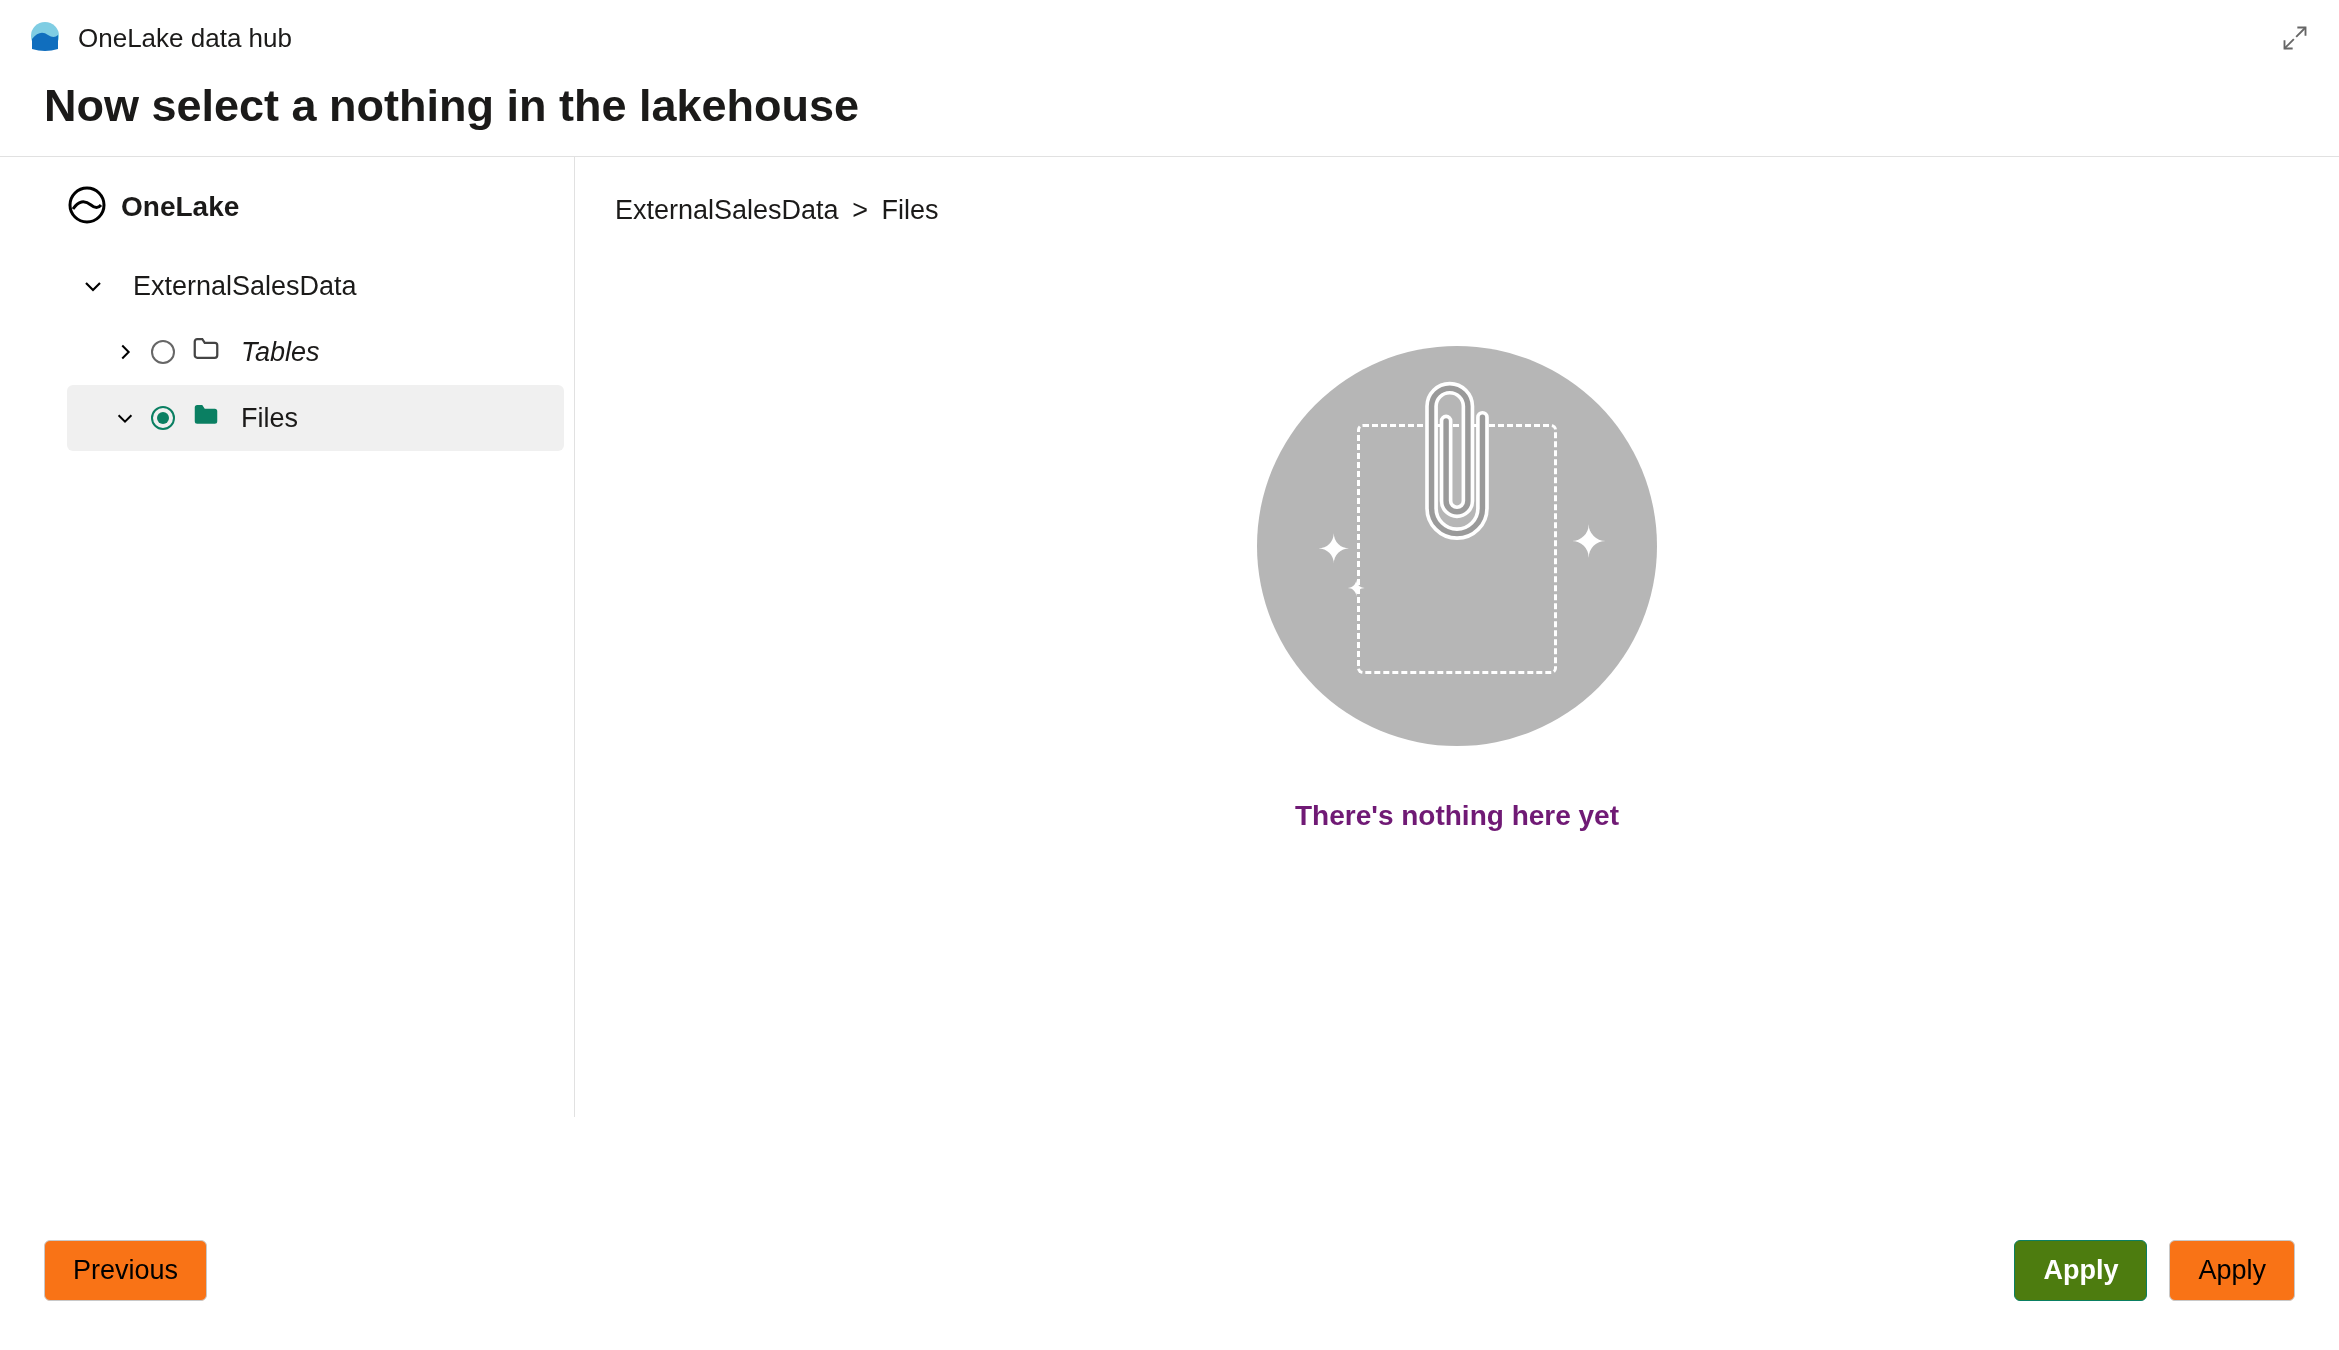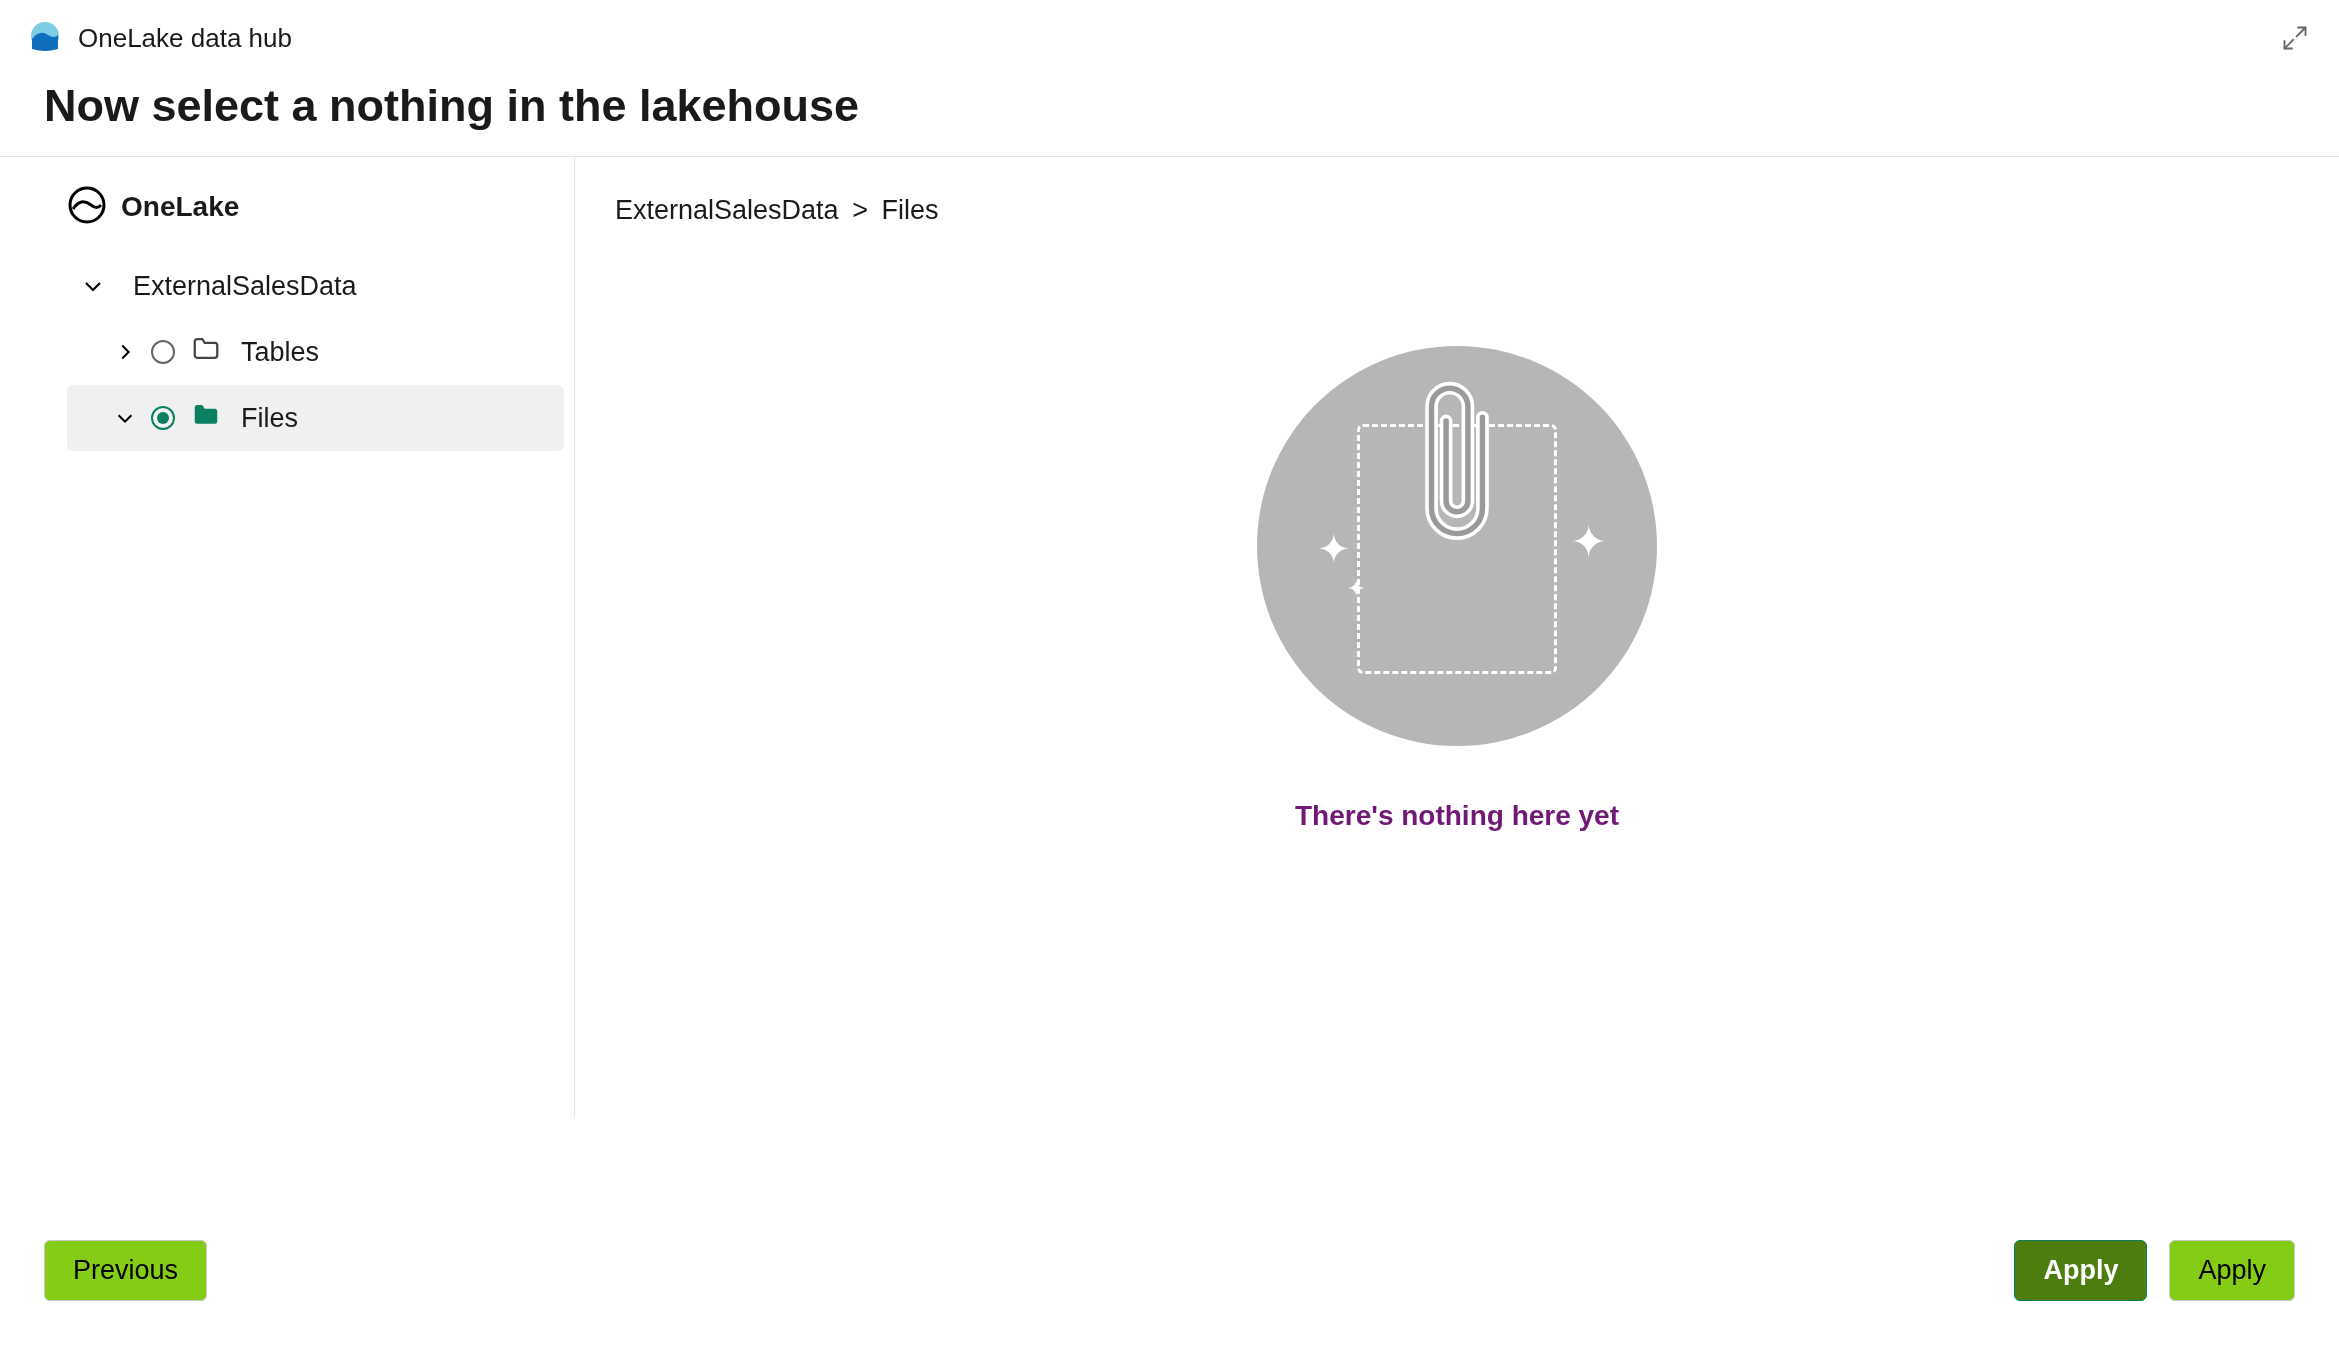--- a/index.html
+++ b/index.html
@@ -135,21 +135,21 @@
     justify-content:space-between;
     padding: 0 44px;
   }
   .footer-right { display:flex; gap: 22px; }
 
   .btn {
     font-size: 27px;
     padding: 14px 28px;
     border-radius: 6px;
     border:1px solid #c8c8c8;
-    background:#84cc16;
+    background:#f97316;
     cursor:pointer;
     font-family:inherit;
   }
   .btn.primary {
     background:#4d7c0f;
     border-color:#0a7f62;
     color:#ffffff;
     font-weight:600;
   }
 
@@ -215,21 +215,21 @@
         <svg width="22" height="22" viewBox="0 0 24 24" fill="none" stroke="#000" stroke-width="2.2">
             <path d="M9 5l7 7-7 7"></path>
           </svg>
       </span>
       <span class="radio"></span>
       <span style="margin-left:4px;">
         <svg width="30" height="30" viewBox="0 0 24 24" fill="none" stroke="#444" stroke-width="1.8">
           <path d="M3 6a2 2 0 0 1 2-2h4l2 3h8a2 2 0 0 1 2 2v8a2 2 0 0 1-2 2H5a2 2 0 0 1-2-2V6z"></path>
         </svg>
       </span>
-      <span class="node-label" style="margin-left:8px;">Tables</span>
+      <span class="node-label" style="margin-left:8px;font-style:italic;">Tables</span>
     </div>
 
     <div class="tree-row level2 selected">
       <span class="chev">
         <svg width="22" height="22" viewBox="0 0 24 24" fill="none" stroke="#000" stroke-width="2.2">
             <path d="M5 9l7 7 7-7"></path>
           </svg>
       </span>
       <span class="radio checked"></span>
       <span style="margin-left:4px;">

